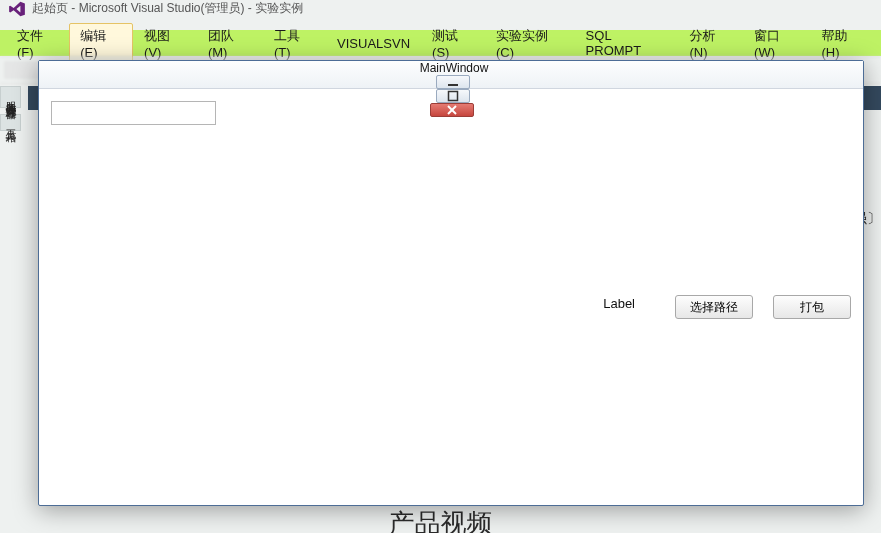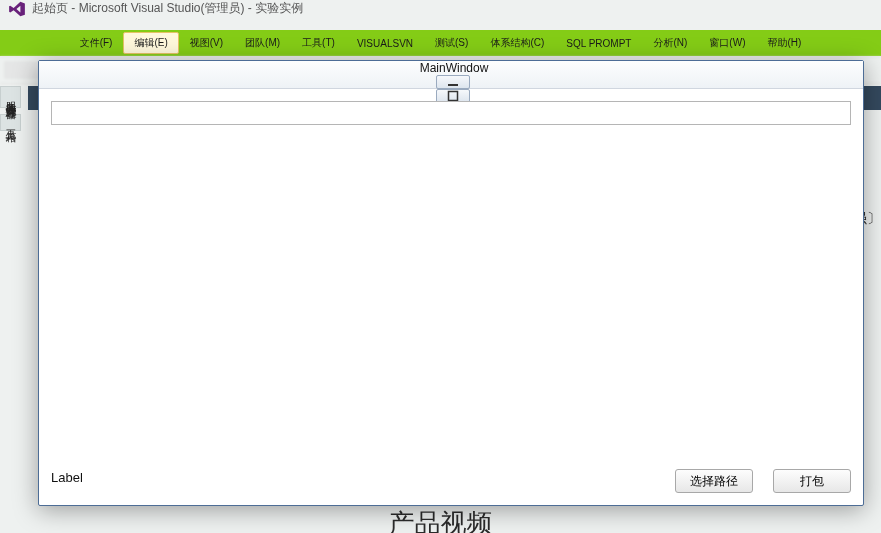--- a/index.html
+++ b/index.html
@@ -13,25 +13,25 @@
     display: flex;
     padding: 0 8px;
     color: #555;
     font-size: 12px;
   }
   .vs-logo { width: 18px; height: 18px; margin-right: 6px; }
   .vs-title-text { white-space: pre; }
 
   .vs-menubar {
     height: 26px;
-    background: #84cc16;
+    background: #bef264;
     display: flex;
     align-items: center;
     padding: 0 6px;
-    font-size: 10px;
+    font-size: 13px;
     color: #1a1a1a;
     justify-content: center;
   }
   .vs-menu-item {
     padding: 3px 10px;
     border: 1px solid transparent;
     border-radius: 2px;
     cursor: default;
   }
   .vs-menu-item.selected {
@@ -138,21 +138,21 @@
     border-color: #9c3d37;
     color: #fff;
     font-weight: bold;
   }
   .dlg-ctrl svg { display: block; }
 
   .dlg-body {
     flex: 1;
     padding: 12px;
     display: flex;
-    flex-direction: column;
+    flex-direction: row;
   }
   .dlg-textbox {
     height: 24px;
     border: 1px solid #b5b5b5;
     background: #fff;
     padding: 2px 4px;
     font-size: 12px;
   }
   .dlg-spacer { flex: 1; }
   .dlg-bottom {
@@ -189,21 +189,21 @@
   </div>
 
   <div class="vs-menubar">
     <div class="vs-menu-item">文件(F)</div>
     <div class="vs-menu-item selected">编辑(E)</div>
     <div class="vs-menu-item">视图(V)</div>
     <div class="vs-menu-item">团队(M)</div>
     <div class="vs-menu-item">工具(T)</div>
     <div class="vs-menu-item">VISUALSVN</div>
     <div class="vs-menu-item">测试(S)</div>
-    <div class="vs-menu-item">体系结构(C)</div>
+    <div class="vs-menu-item">实验实例(C)</div>
     <div class="vs-menu-item">SQL PROMPT</div>
     <div class="vs-menu-item">分析(N)</div>
     <div class="vs-menu-item">窗口(W)</div>
     <div class="vs-menu-item">帮助(H)</div>
   </div>
 
   <div class="vs-toolbar">
     <div class="tb-block"></div>
     <div class="tb-block" style="width:120px"></div>
     <div class="tb-block" style="width:60px"></div>

